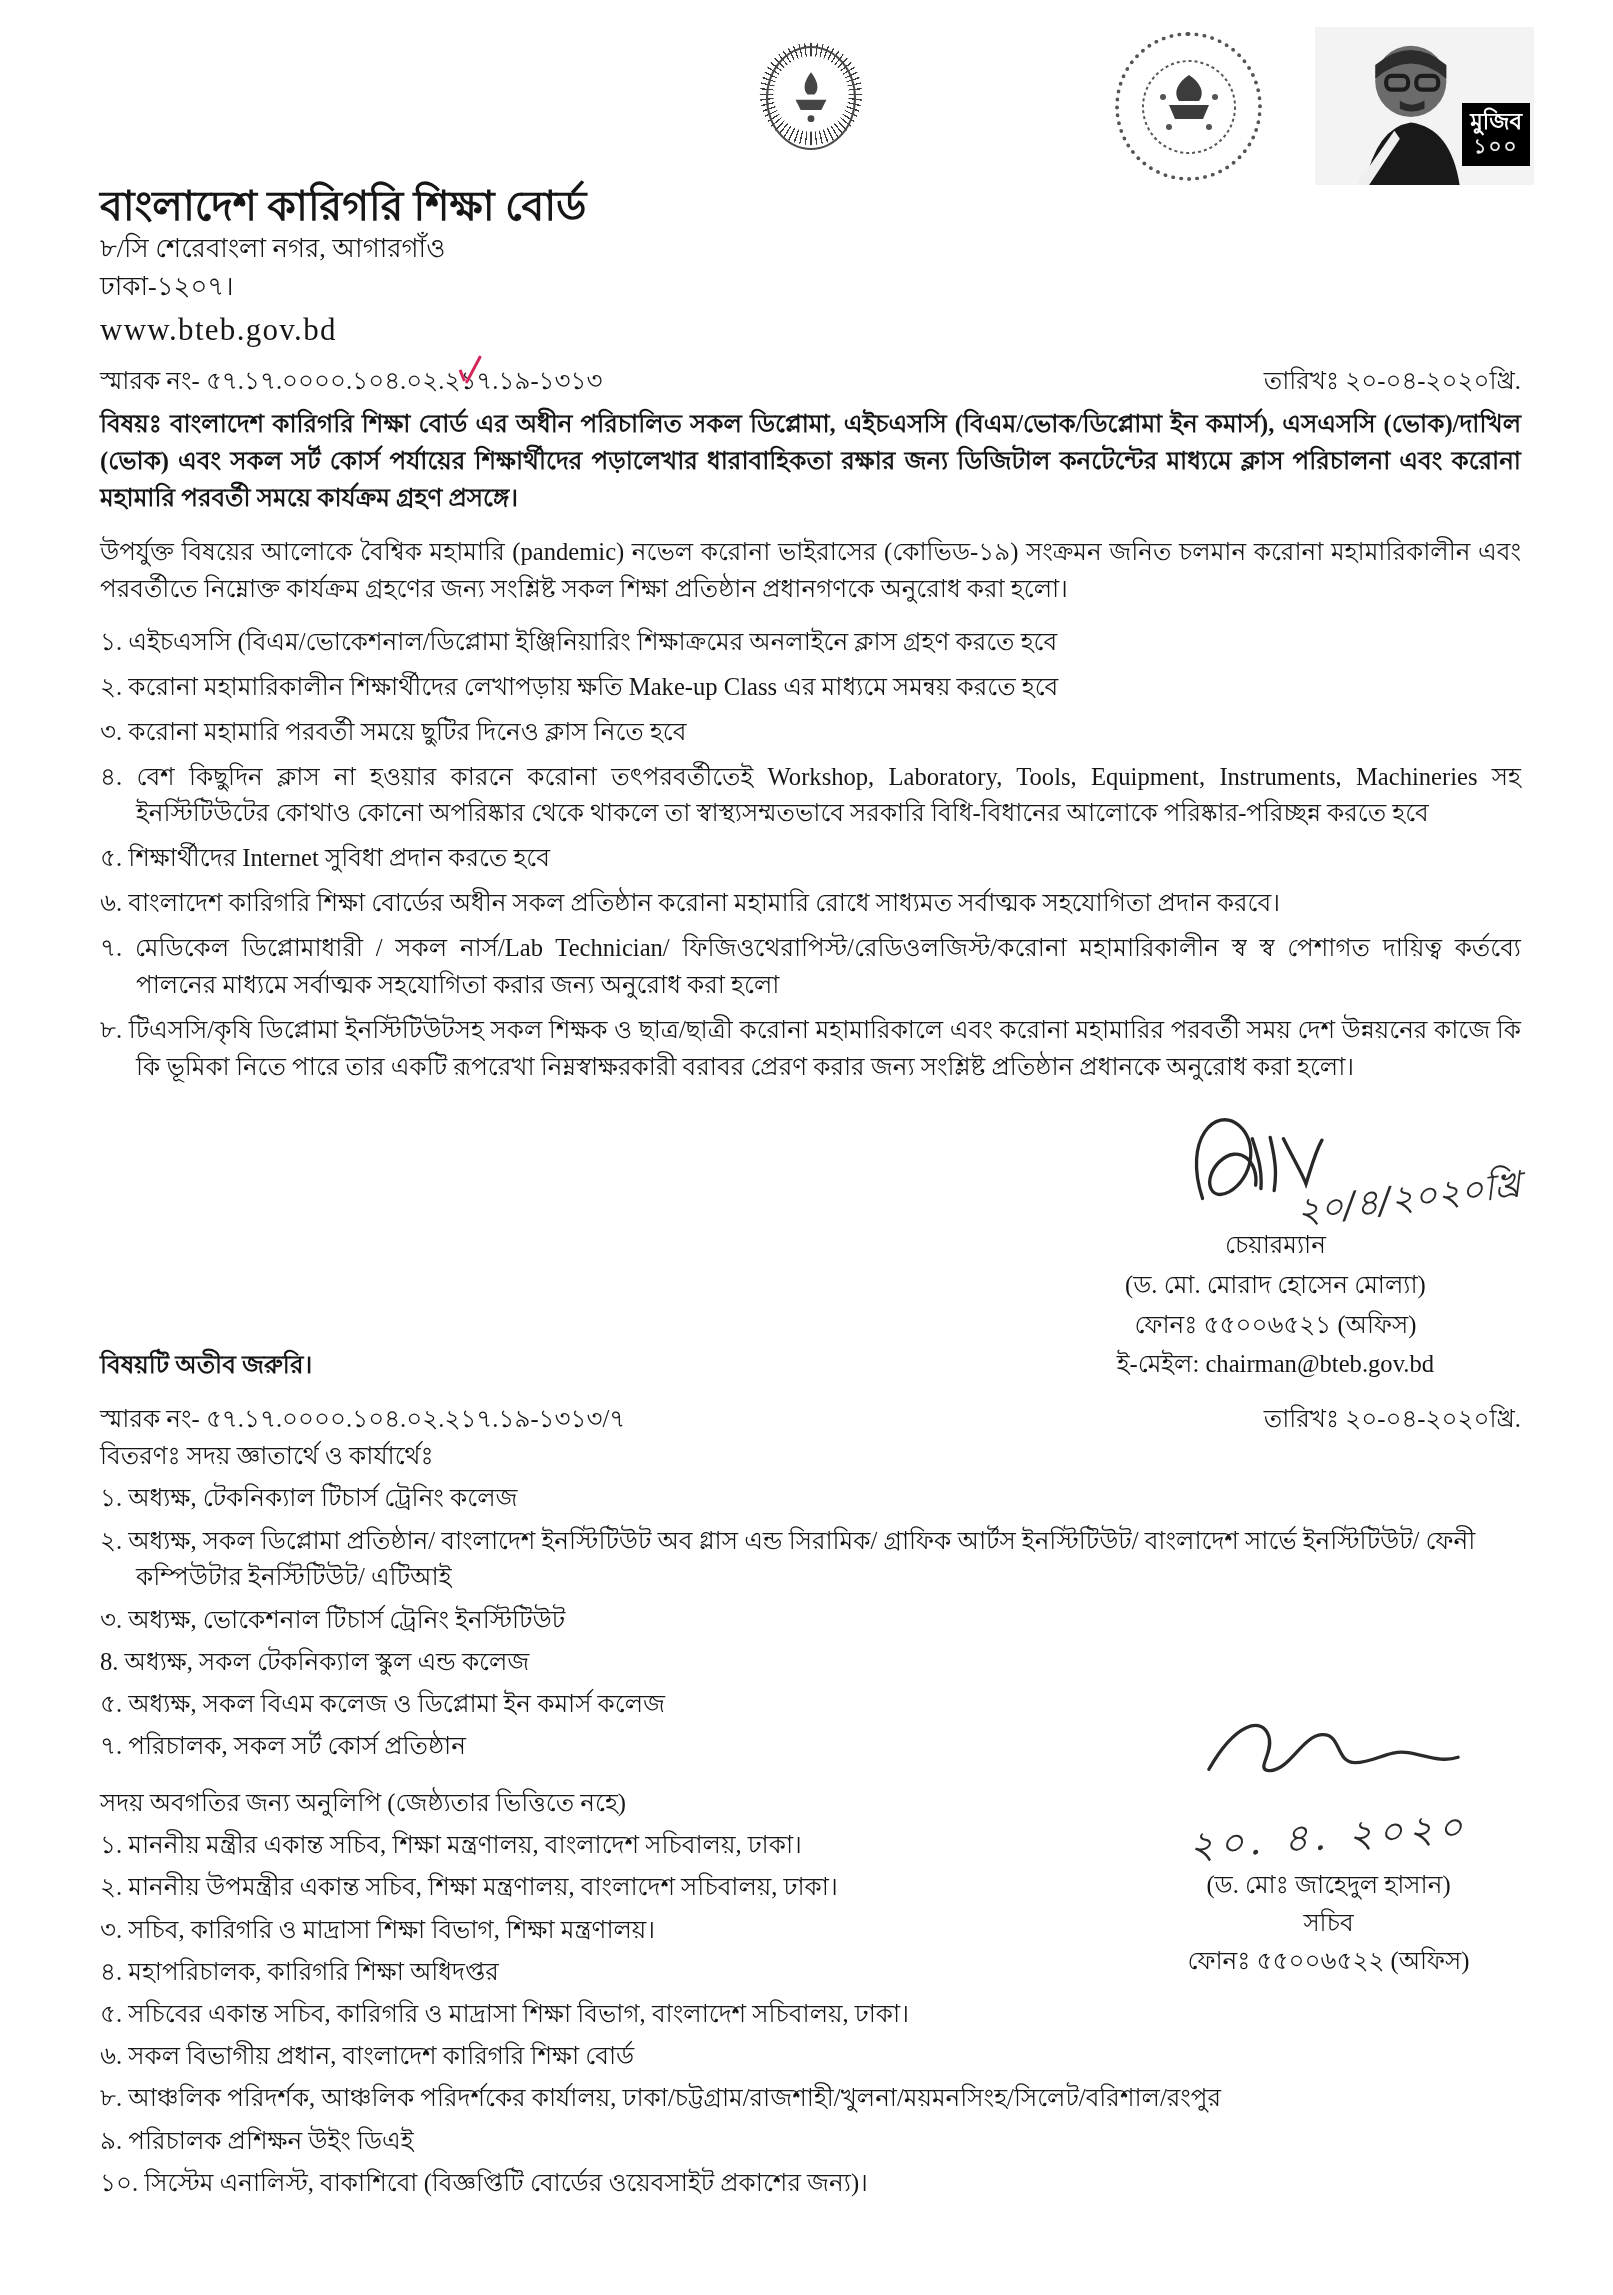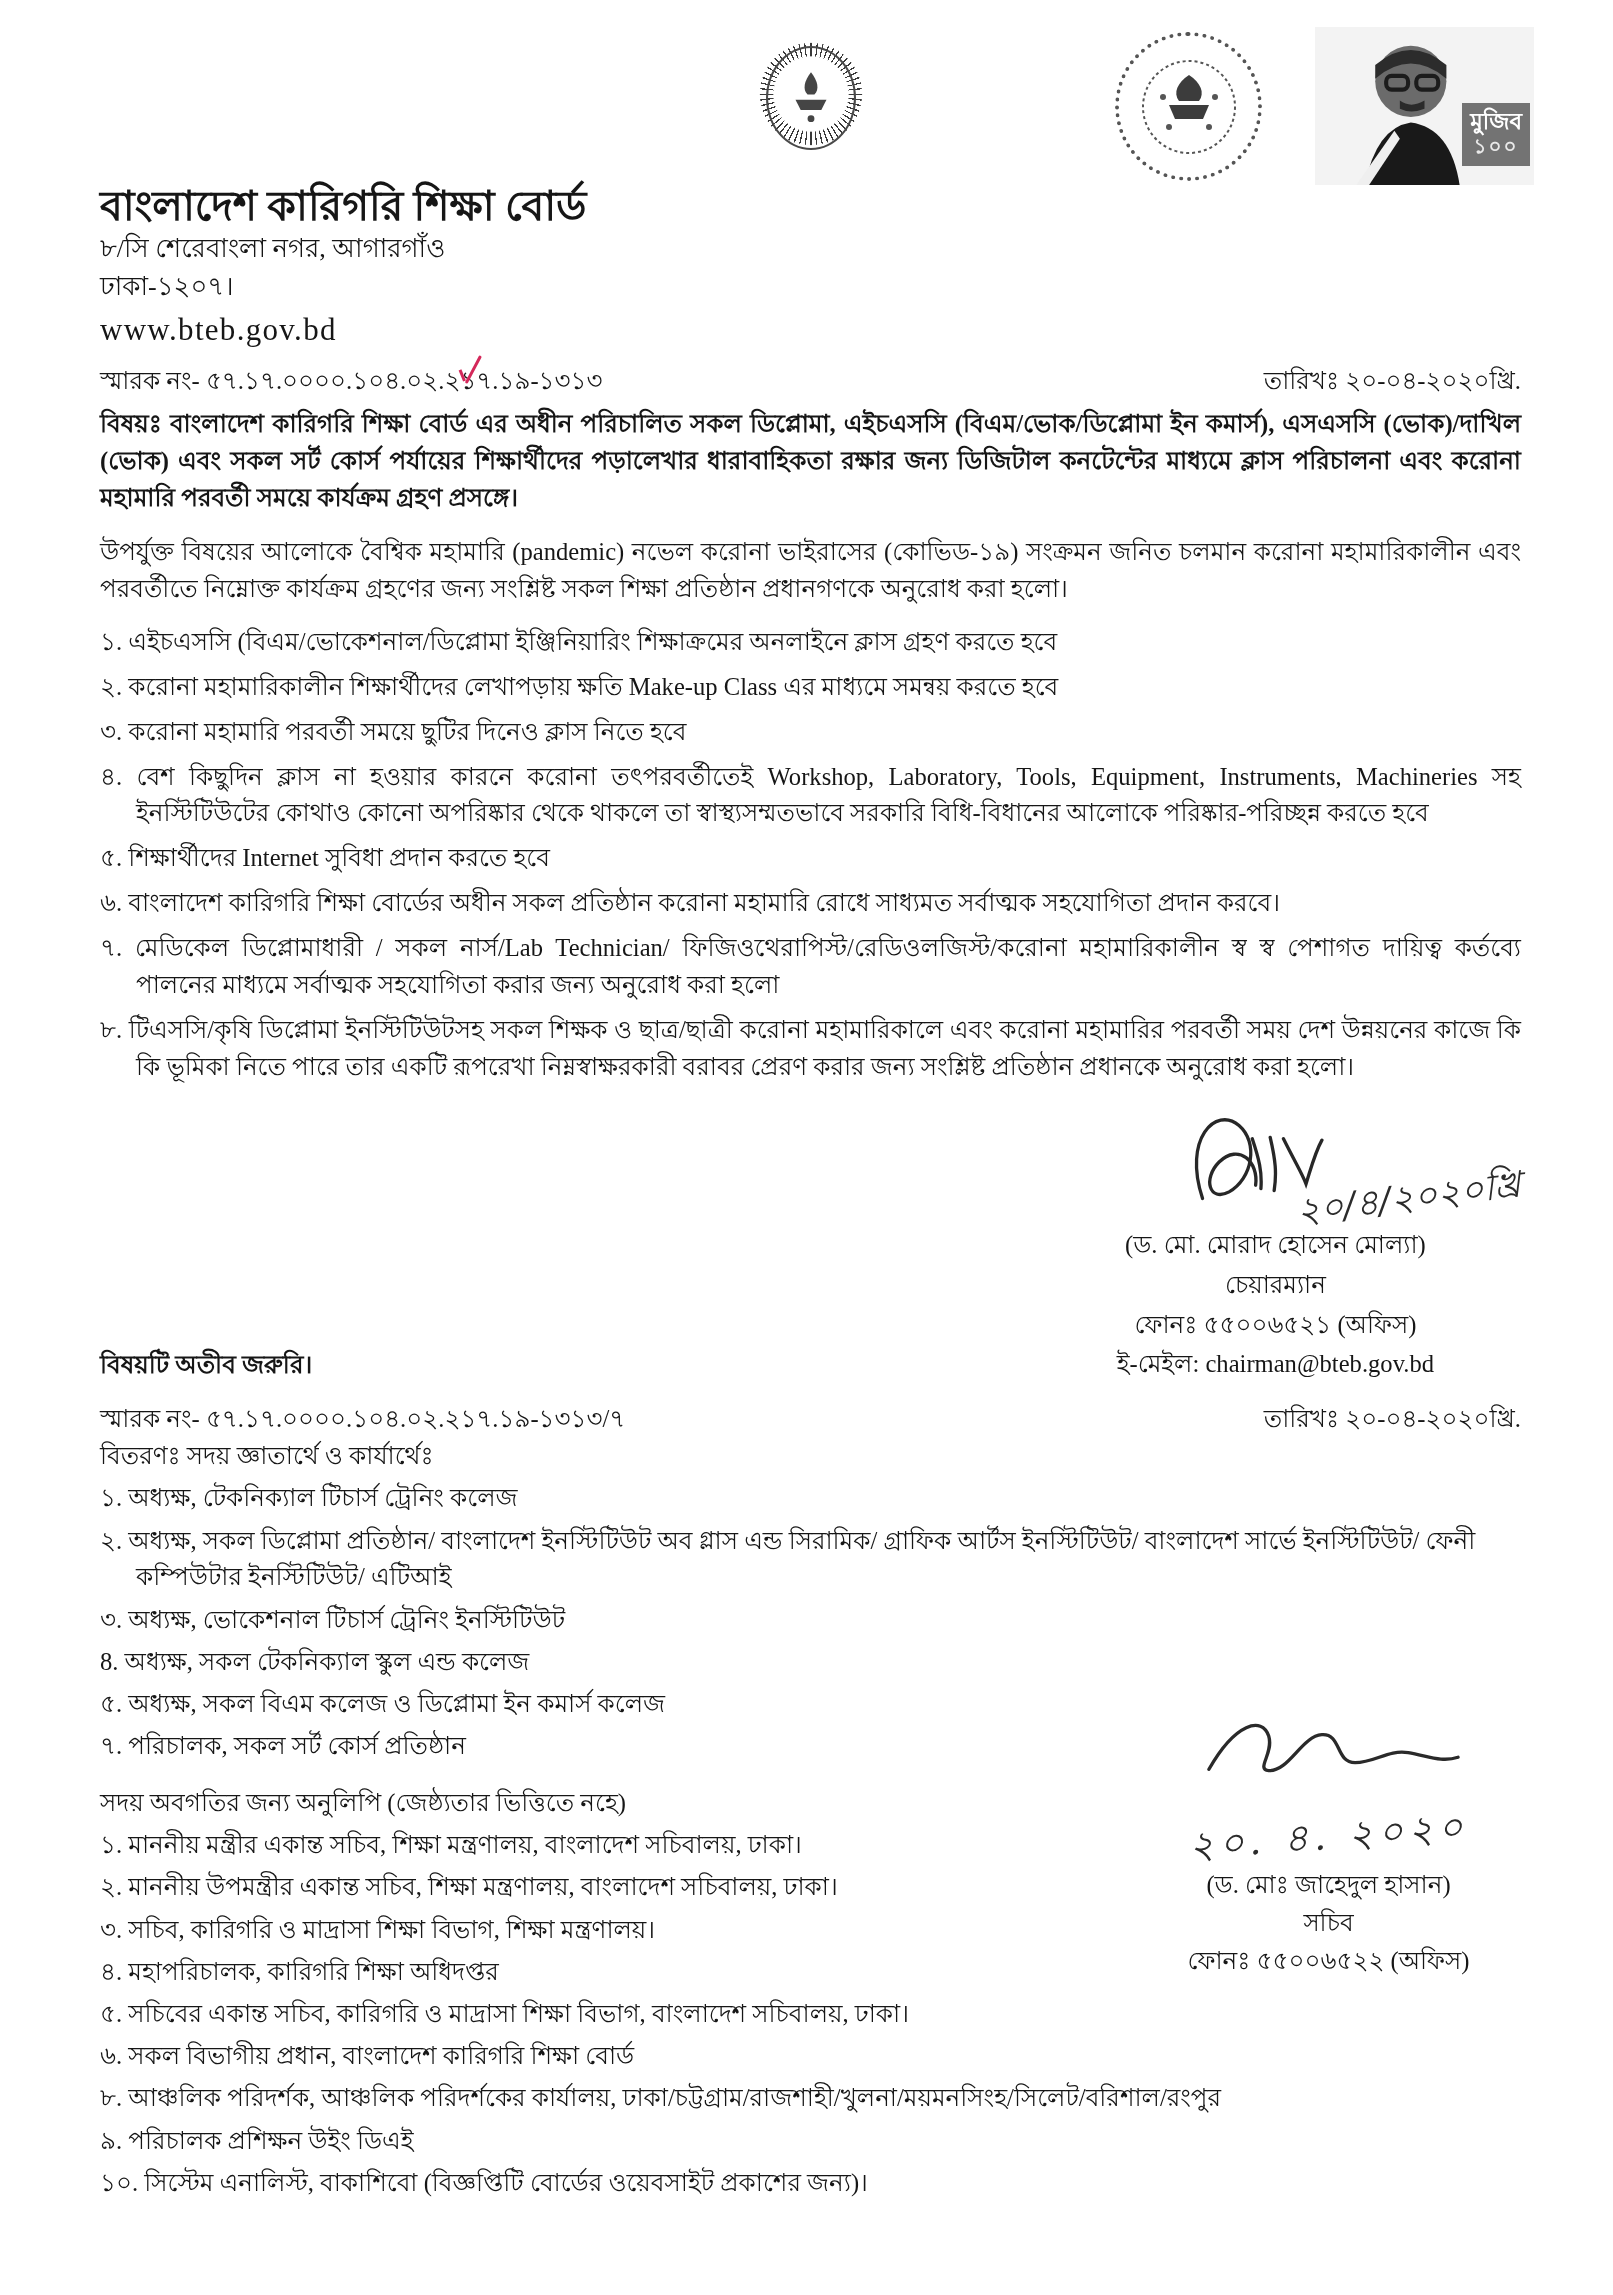--- a/index.html
+++ b/index.html
@@ -39,21 +39,21 @@
   .seal{
     position:absolute;top:32px;right:352px;width:139px;height:141px;border-radius:50%;
     border:4.6px dotted #555;display:flex;align-items:center;justify-content:center;
   }
   .portrait{
     position:absolute;top:26.5px;right:80px;width:219px;height:158px;background:#f4f4f4;
     display:flex;align-items:stretch;overflow:hidden;
   }
   .portrait svg{flex:1 1 auto;}
   .mujib-box{
-    position:absolute;right:4px;bottom:18.6px;background:#737373;color:#fff;
+    position:absolute;right:4px;bottom:18.6px;background:#000000;color:#fff;
     font-size:22.6px;font-weight:bold;line-height:1.1;padding:6.6px 8px;text-align:center;margin-top:24px;
   }
   .mujib-num{color:#e9e9e9;font-size:20px;letter-spacing:2px;}
   
   .memo-row{display:flex;justify-content:space-between;align-items:baseline;margin-top:9.3px;}
   .memo-label{position:relative;}
   .red-tick{
     position:absolute;left:372px;top:-9.3px;width:2.7px;height:30.5px;background:#d4285a;
     transform:rotate(28deg);border-radius:1.3px;
   }
@@ -169,22 +169,22 @@
       </div>
 
     <div class="row-urgent">
       <div class="urgent">বিষয়টি অতীব জরুরি।</div>
       <div class="sig-block sig-chairman">
         <svg class="sig-scrawl" width="345" height="126" viewBox="0 0 520 190">
           <path d="M150 150 C120 60 170 10 205 40 C235 66 225 120 190 140 C160 156 150 120 175 95 C205 66 235 95 230 130" fill="none" stroke="#272727" stroke-width="5" stroke-linecap="round"></path>
           <path d="M225 60 C235 90 240 110 238 135 M252 58 C260 92 262 112 258 138 M272 60 C292 100 300 112 306 128 C316 96 320 80 330 62" fill="none" stroke="#272727" stroke-width="5" stroke-linecap="round"></path>
         </svg>
         <span class="hand-date chairman-date">২০/৪/২০২০খ্রি</span>
+        <div>চেয়ারম্যান</div>
         <div>(ড. মো. মোরাদ হোসেন মোল্যা)</div>
-        <div>চেয়ারম্যান</div>
         <div>ফোনঃ ৫৫০০৬৫২১ (অফিস)</div>
         <div>ই-মেইল: chairman@bteb.gov.bd</div>
       </div>
     </div>
 
     <div class="memo-row" style="margin-top:17px;">
       <span>স্মারক নং- ৫৭.১৭.০০০০.১০৪.০২.২১৭.১৯-১৩১৩/৭</span>
       <span>তারিখঃ ২০-০৪-২০২০খ্রি.</span>
     </div>
 

